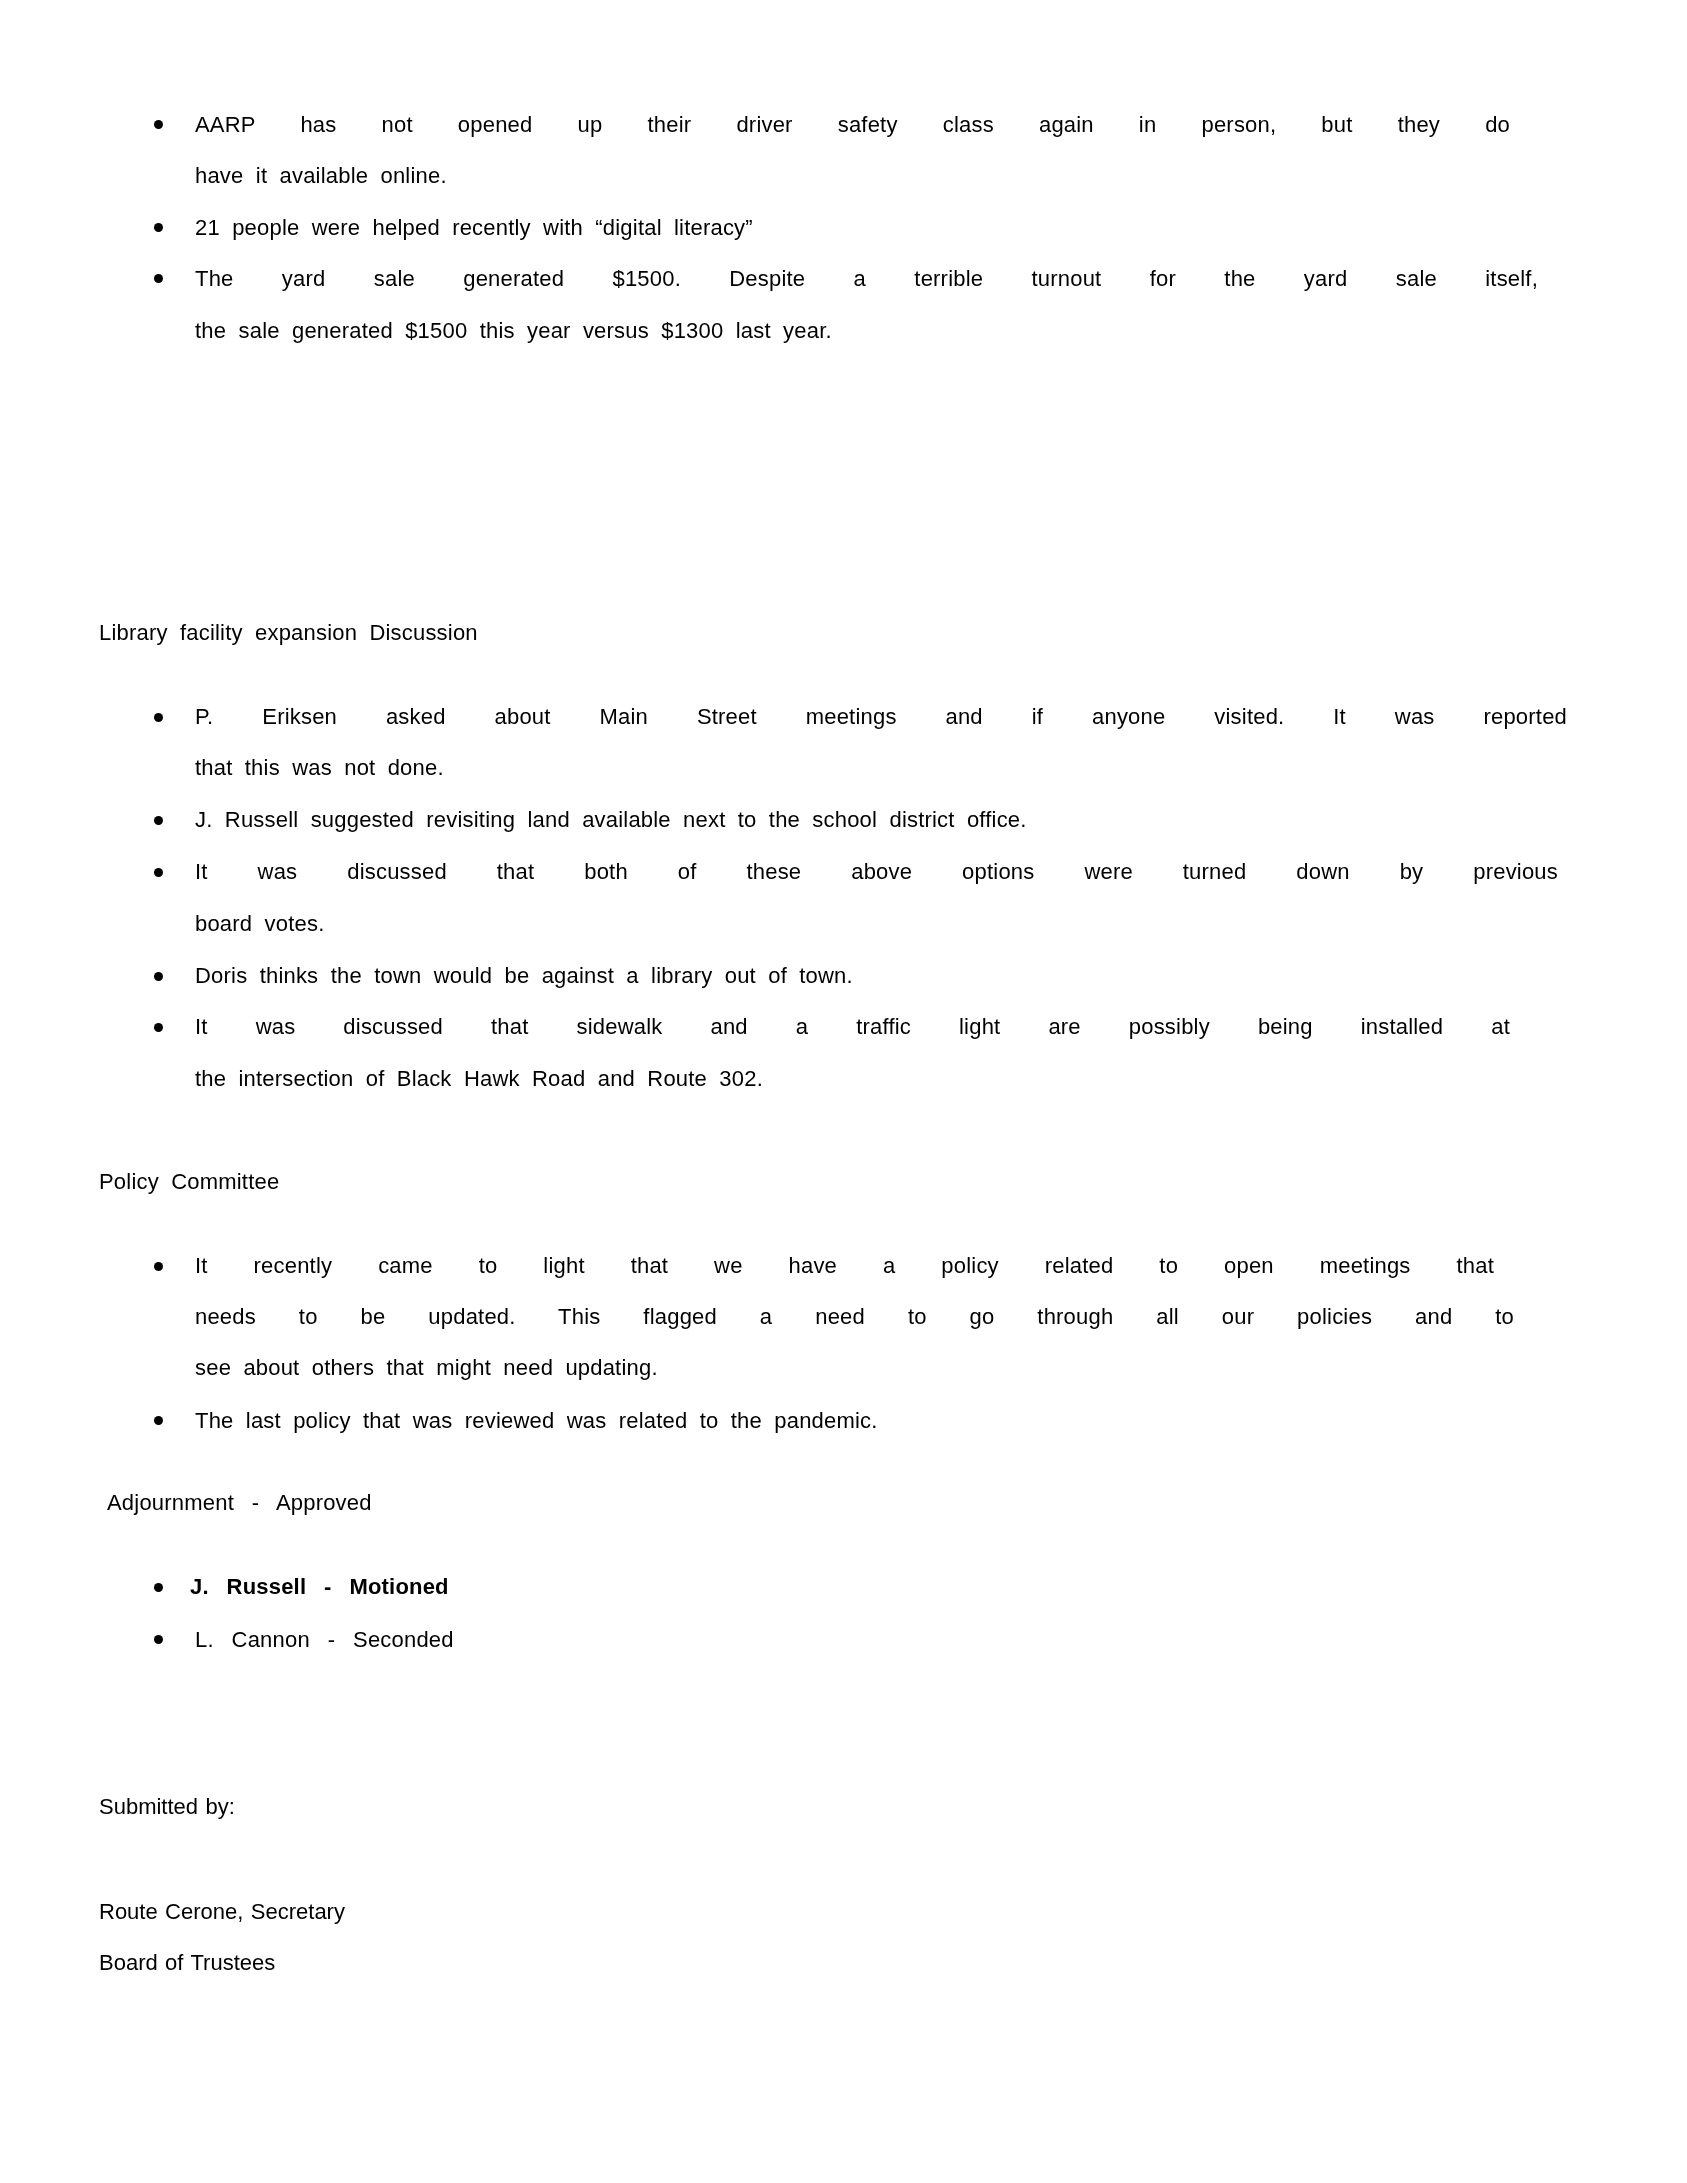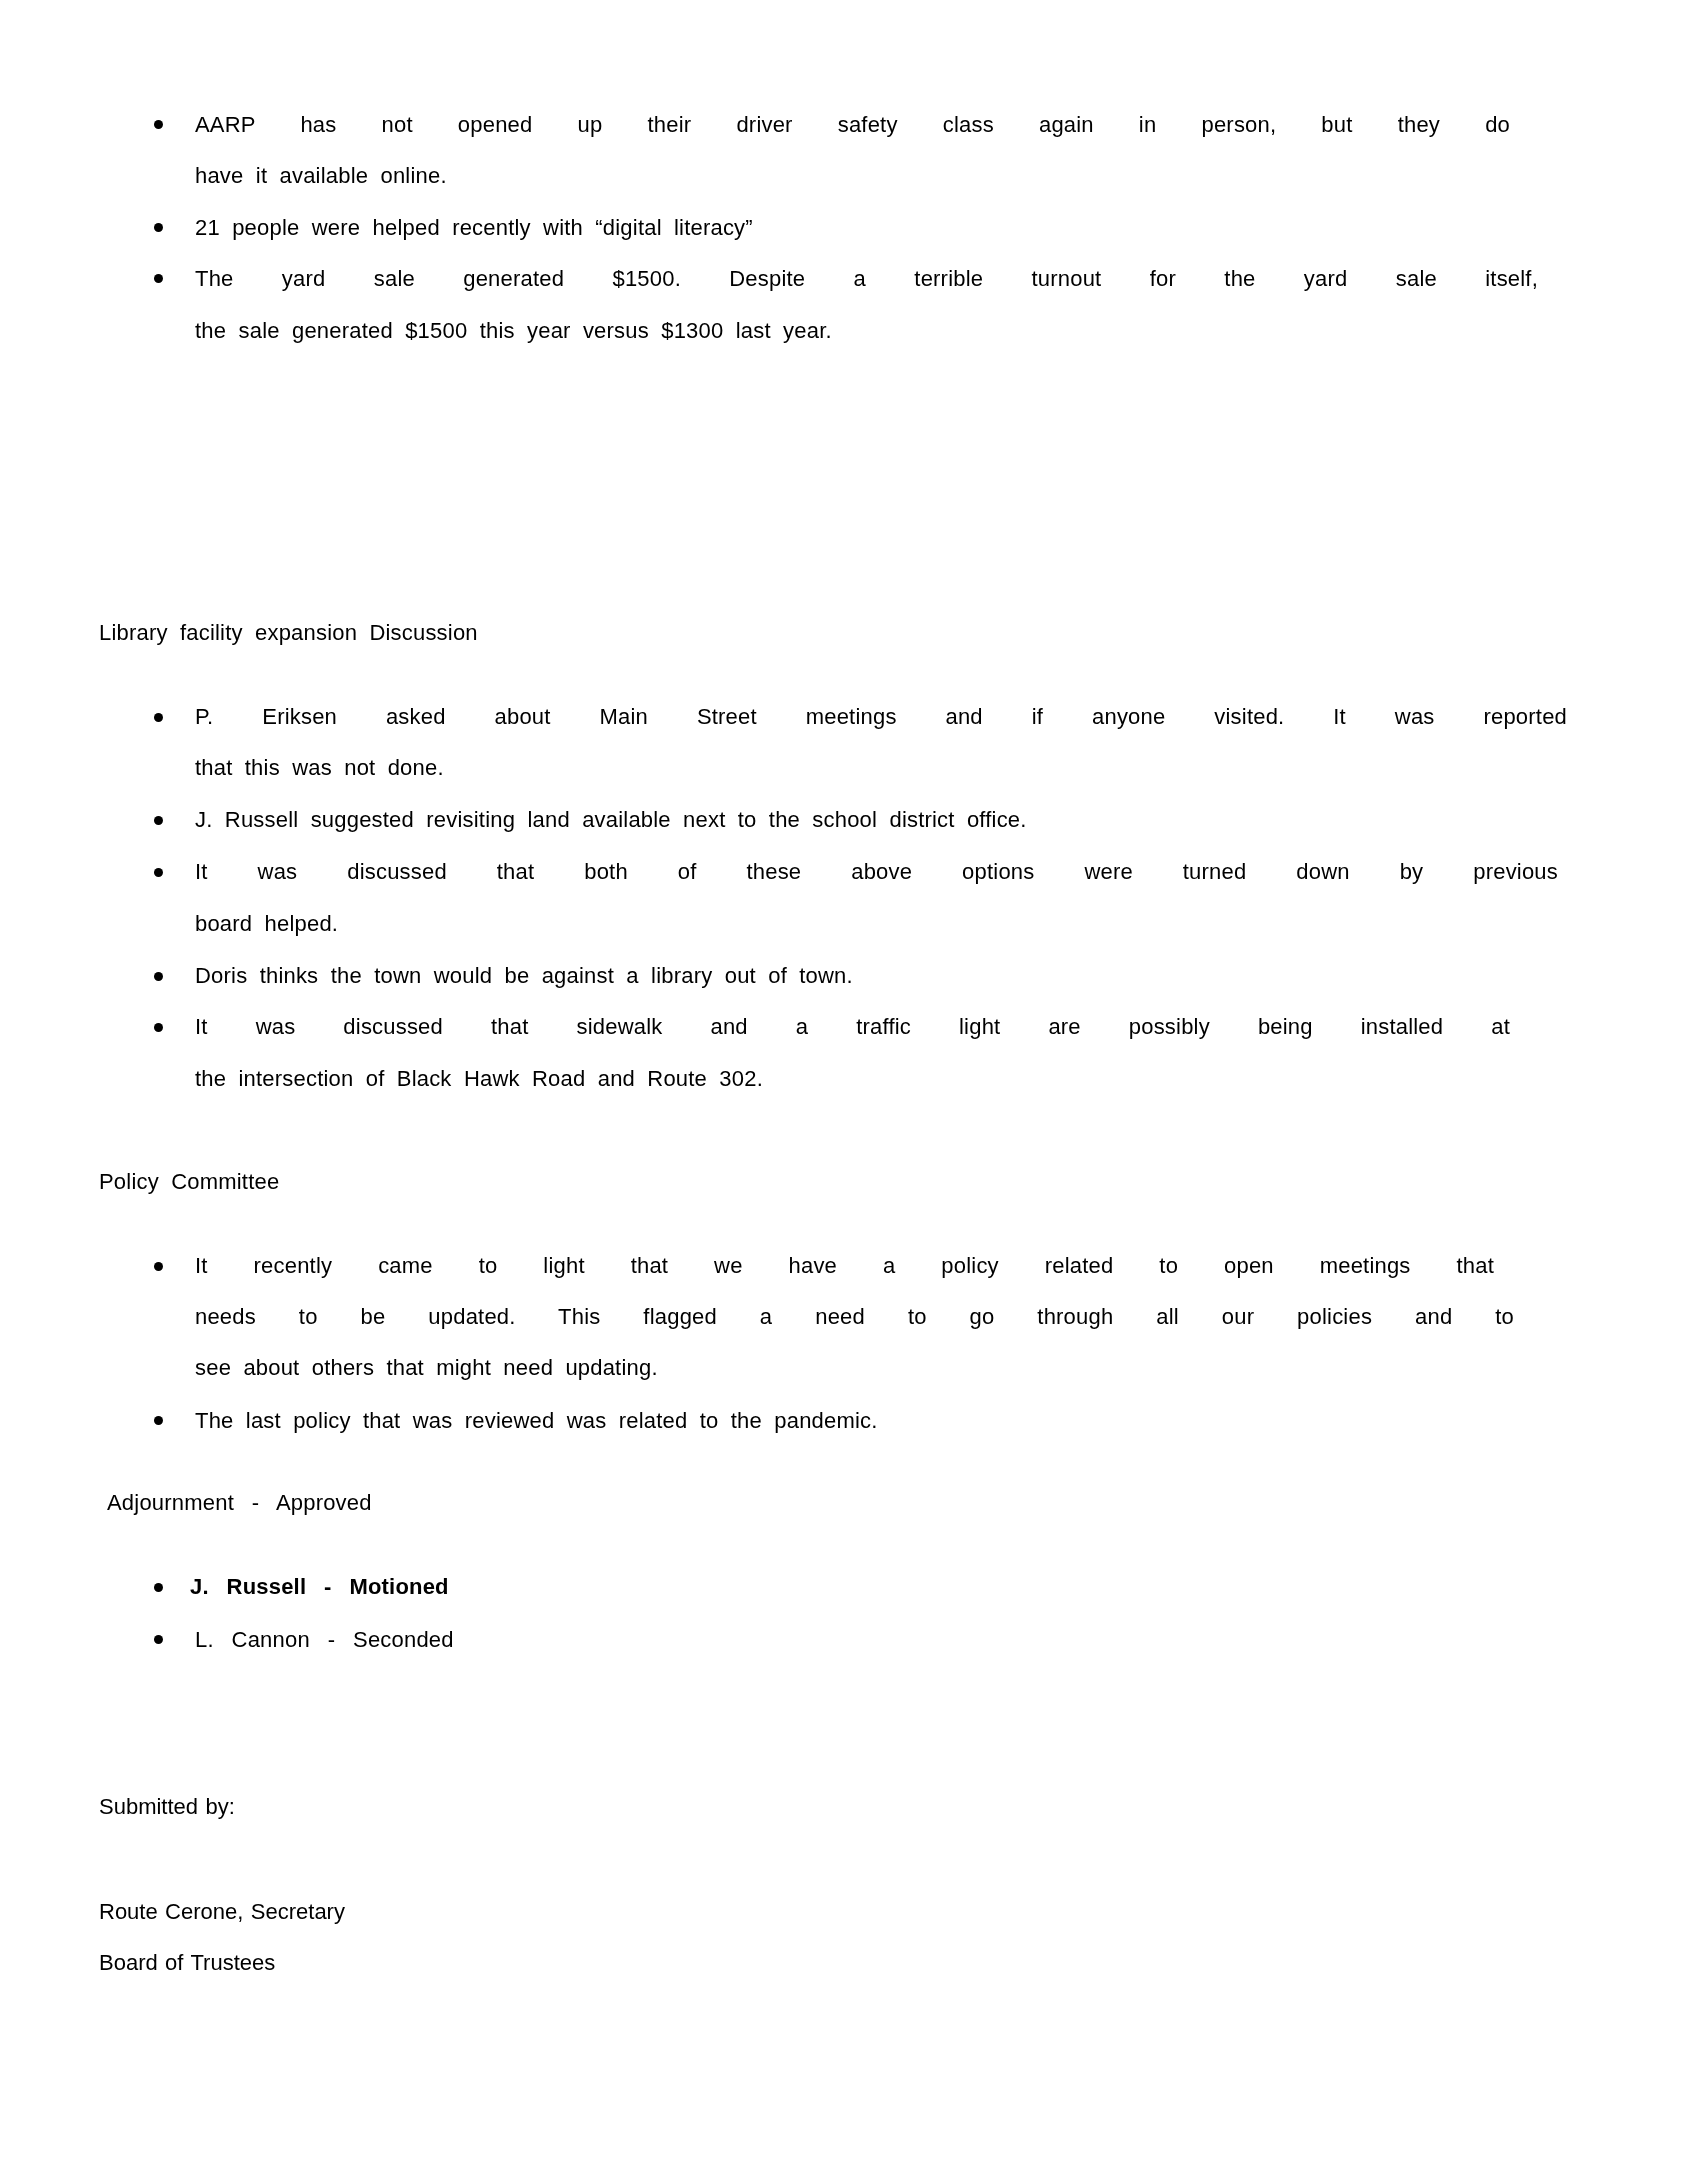--- a/index.html
+++ b/index.html
@@ -51,21 +51,21 @@
 
   <div class="bullet" style="left:154px; top:713px;"></div>
   <div class="line just" style="left:195px; top:691px; width:1372px;">P. Eriksen asked about Main Street meetings and if anyone visited. It was reported</div>
   <div class="line" style="left:195px; top:742px;">that this was not done.</div>
 
   <div class="bullet" style="left:154px; top:816px;"></div>
   <div class="line" style="left:195px; top:794px;">J. Russell suggested revisiting land available next to the school district office.</div>
 
   <div class="bullet" style="left:154px; top:868px;"></div>
   <div class="line just" style="left:195px; top:846px; width:1363px;">It was discussed that both of these above options were turned down by previous</div>
-  <div class="line" style="left:195px; top:898px;">board helped.</div>
+  <div class="line" style="left:195px; top:898px;">board votes.</div>
 
   <div class="bullet" style="left:154px; top:972px;"></div>
   <div class="line" style="left:195px; top:950px;">Doris thinks the town would be against a library out of town.</div>
 
   <div class="bullet" style="left:154px; top:1023px;"></div>
   <div class="line just" style="left:195px; top:1001px; width:1315px;">It was discussed that sidewalk and a traffic light are possibly being installed at</div>
   <div class="line" style="left:195px; top:1053px;">the intersection of Black Hawk Road and Route 302.</div>
 </div>
 
 <div>

